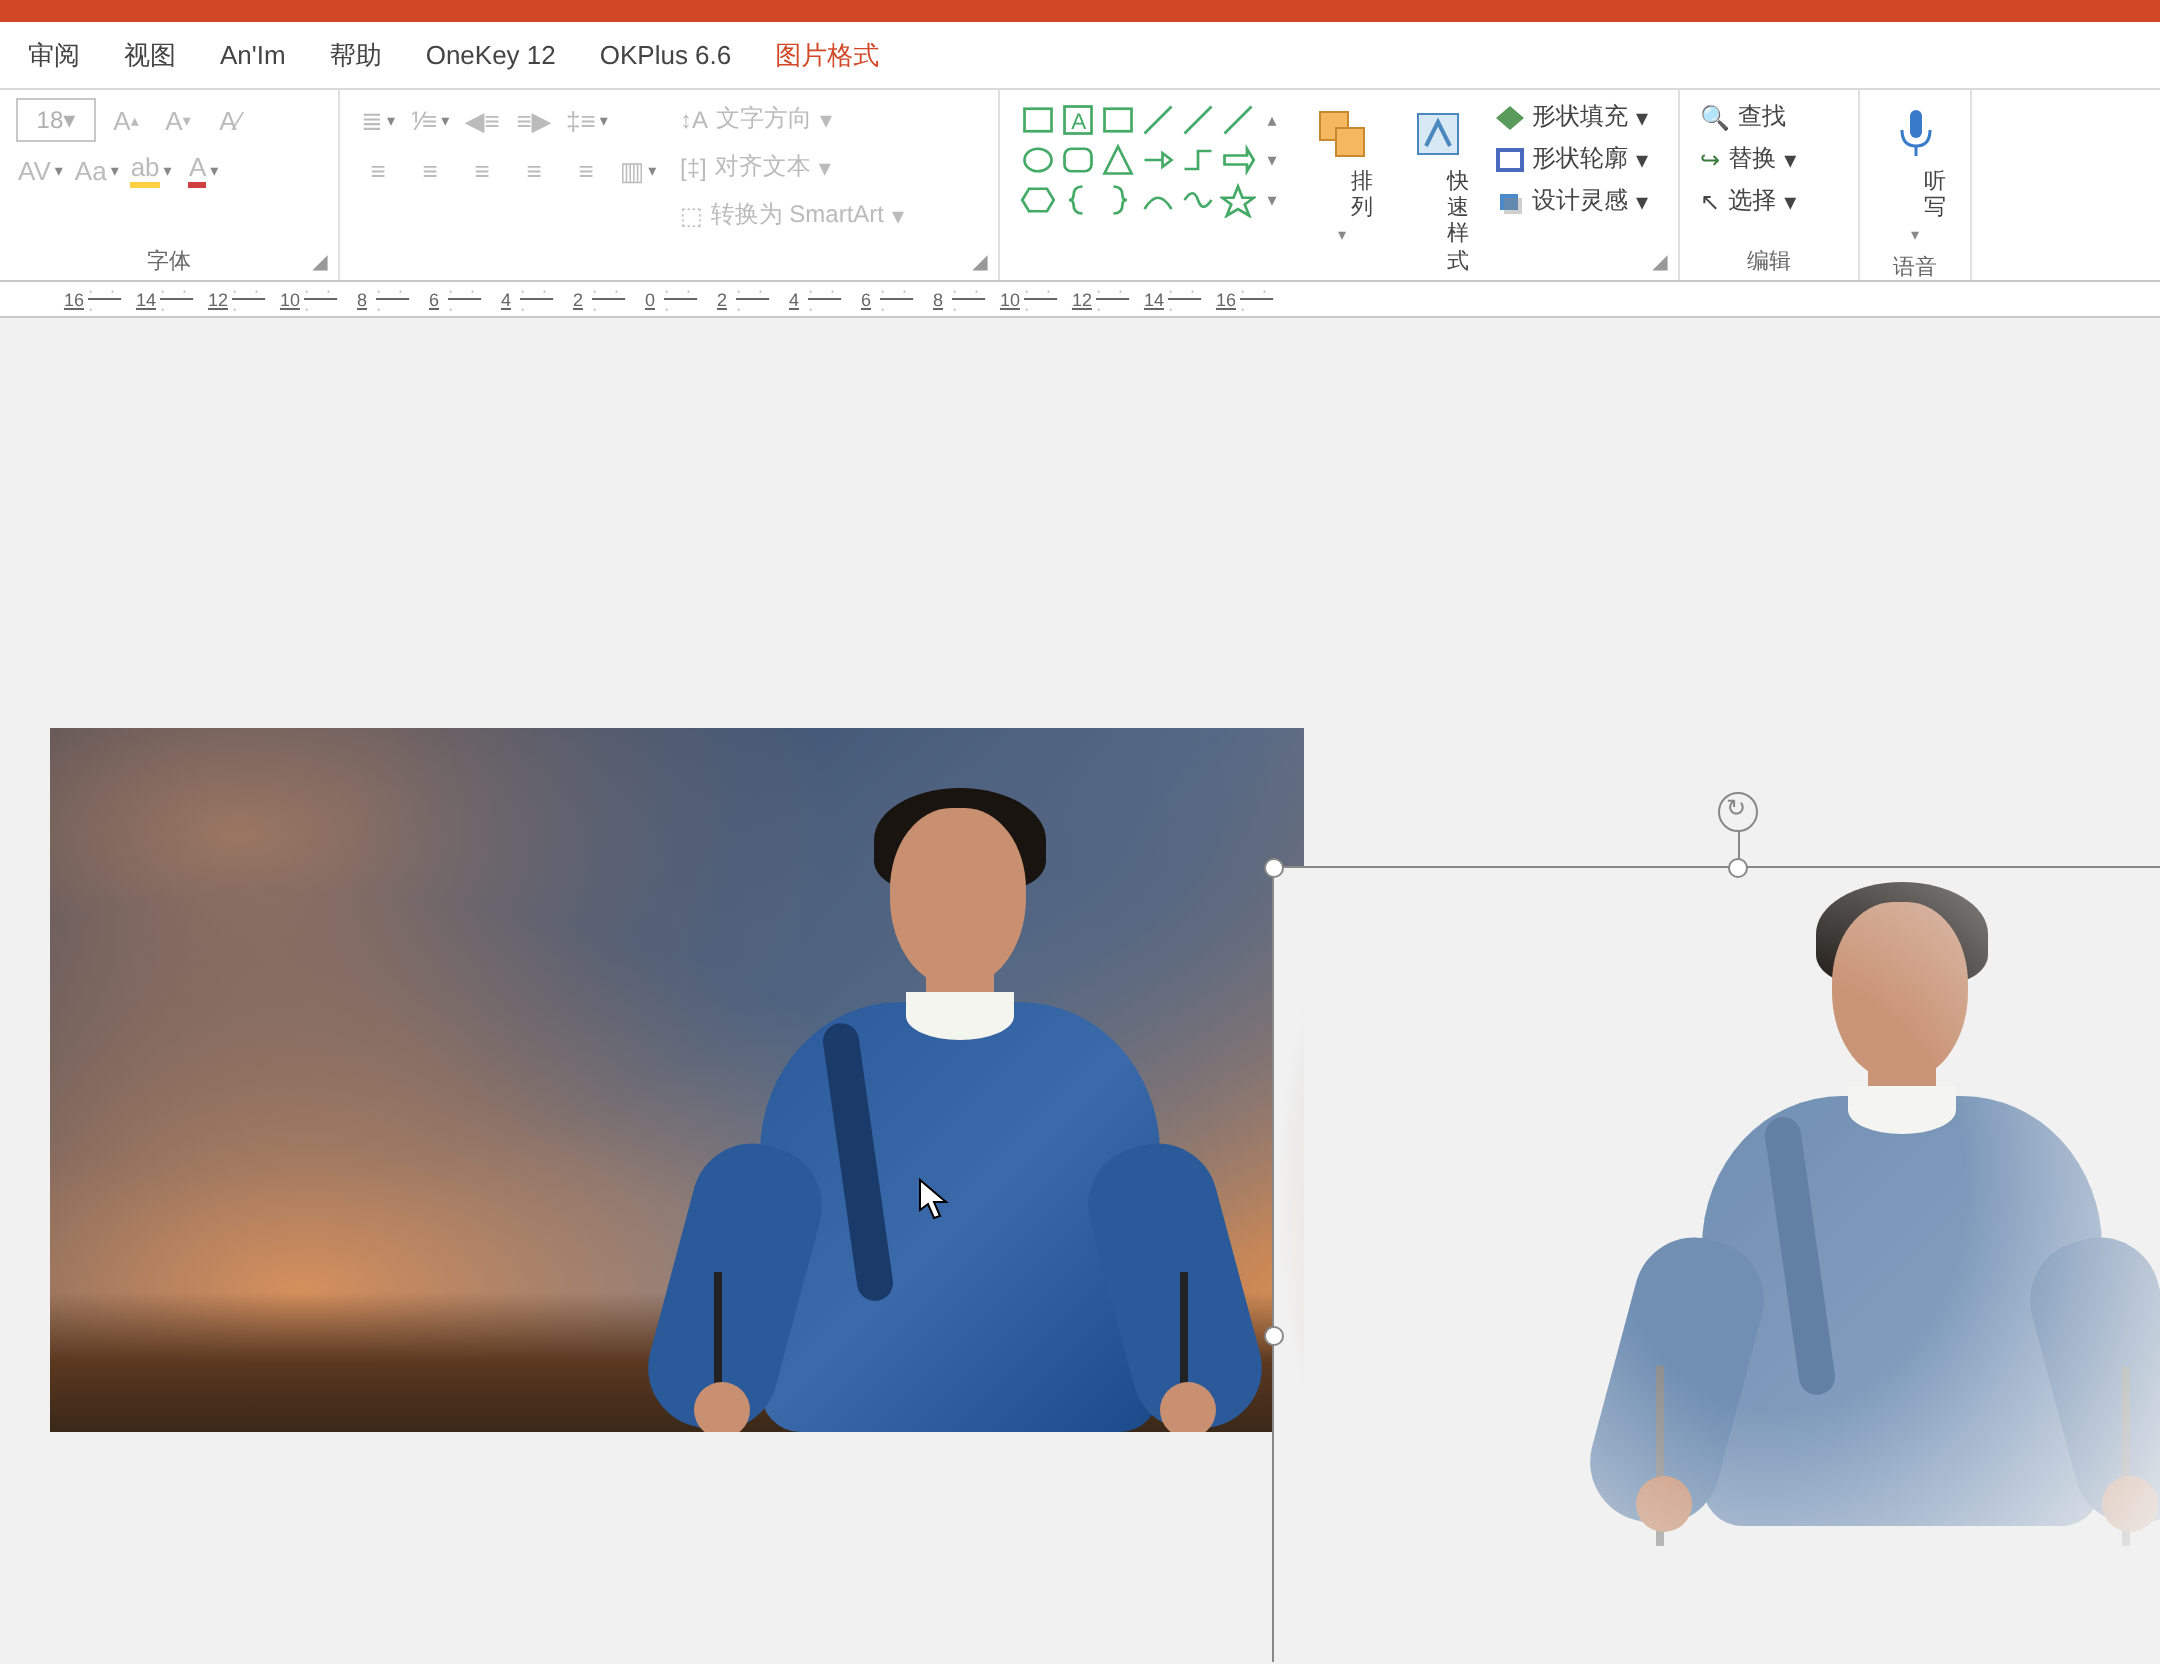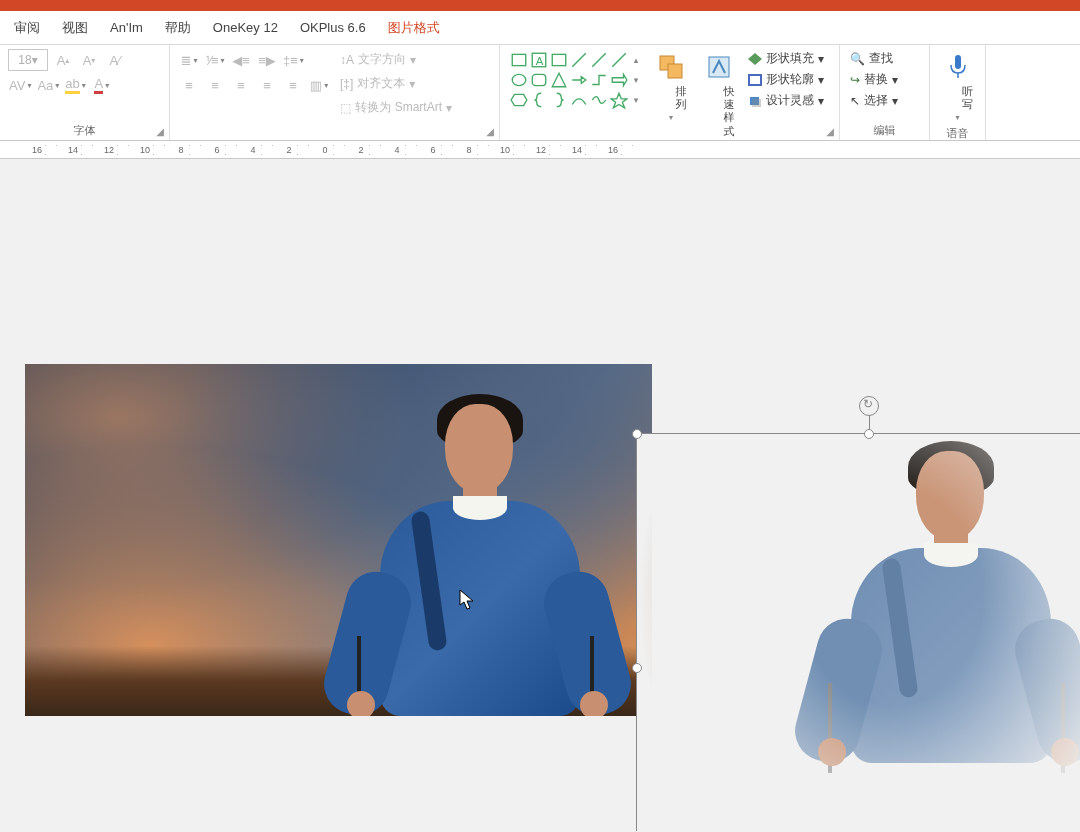--- a/index.html
+++ b/index.html
@@ -36,21 +36,21 @@
 .big-btn { width: 42px; display: flex; flex-direction: column; align-items: center; gap: 2px; cursor: pointer; padding: 2px; }
 .big-btn .icon { width: 32px; height: 32px; display: flex; align-items: center; justify-content: center; }
 .big-btn .lbl { font-size: 11px; color: #444; text-align: center; line-height: 1.2; margin-left: 20px; }
 
 .shape-format-item { display: flex; align-items: center; gap: 4px; font-size: 12px; color: #444; padding: 1px 2px; cursor: pointer; }
 .shape-format-item .sw { width: 14px; height: 12px; }
 
 .launcher { position: absolute; right: 3px; bottom: 3px; width: 12px; height: 12px; font-size: 10px; color: #999; cursor: pointer; display:flex; align-items:center; justify-content:center;}
 
 .ruler { height: 18px; background: #fff; border-bottom: 1px solid #c8c8c8; position: relative; font-size: 9px; color: #666; overflow: hidden; }
-.ruler-inner { position: absolute; left: 0; top: 0; display: flex; align-items: center; height: 100%; }
+.ruler-inner { position: absolute; left: 0; top: 0; display: flex; align-items: center; height: 100%; text-decoration: underline; }
 
 .canvas { position: relative; width: 100%; height: 672px; background: #f1f1f1; overflow: hidden; }
 
 .photo-left { position: absolute; left: 25px; top: 205px; width: 627px; height: 352px; background: linear-gradient(135deg, #2a3a52 0%, #3d5270 40%, #5b6f8a 60%, #cc8855 90%, #e8a560 100%); overflow: hidden; }
 .clouds { position: absolute; inset: 0; background: radial-gradient(ellipse at 80% 20%, rgba(80,100,130,0.9) 0%, transparent 50%), radial-gradient(ellipse at 20% 80%, rgba(230,150,90,0.9) 0%, transparent 50%), radial-gradient(ellipse at 15% 15%, rgba(200,140,100,0.7) 0%, transparent 40%); }
 .ground { position: absolute; bottom: 0; left: 0; right: 0; height: 70px; background: linear-gradient(0deg, #3a2818 0%, #5a3820 50%, transparent 100%); }
 
 .person { position: absolute; bottom: 0; }
 .person-left { left: 260px; width: 340px; height: 320px; }
 .person-right { left: 0; width: 340px; height: 320px; opacity: 0.95; }

